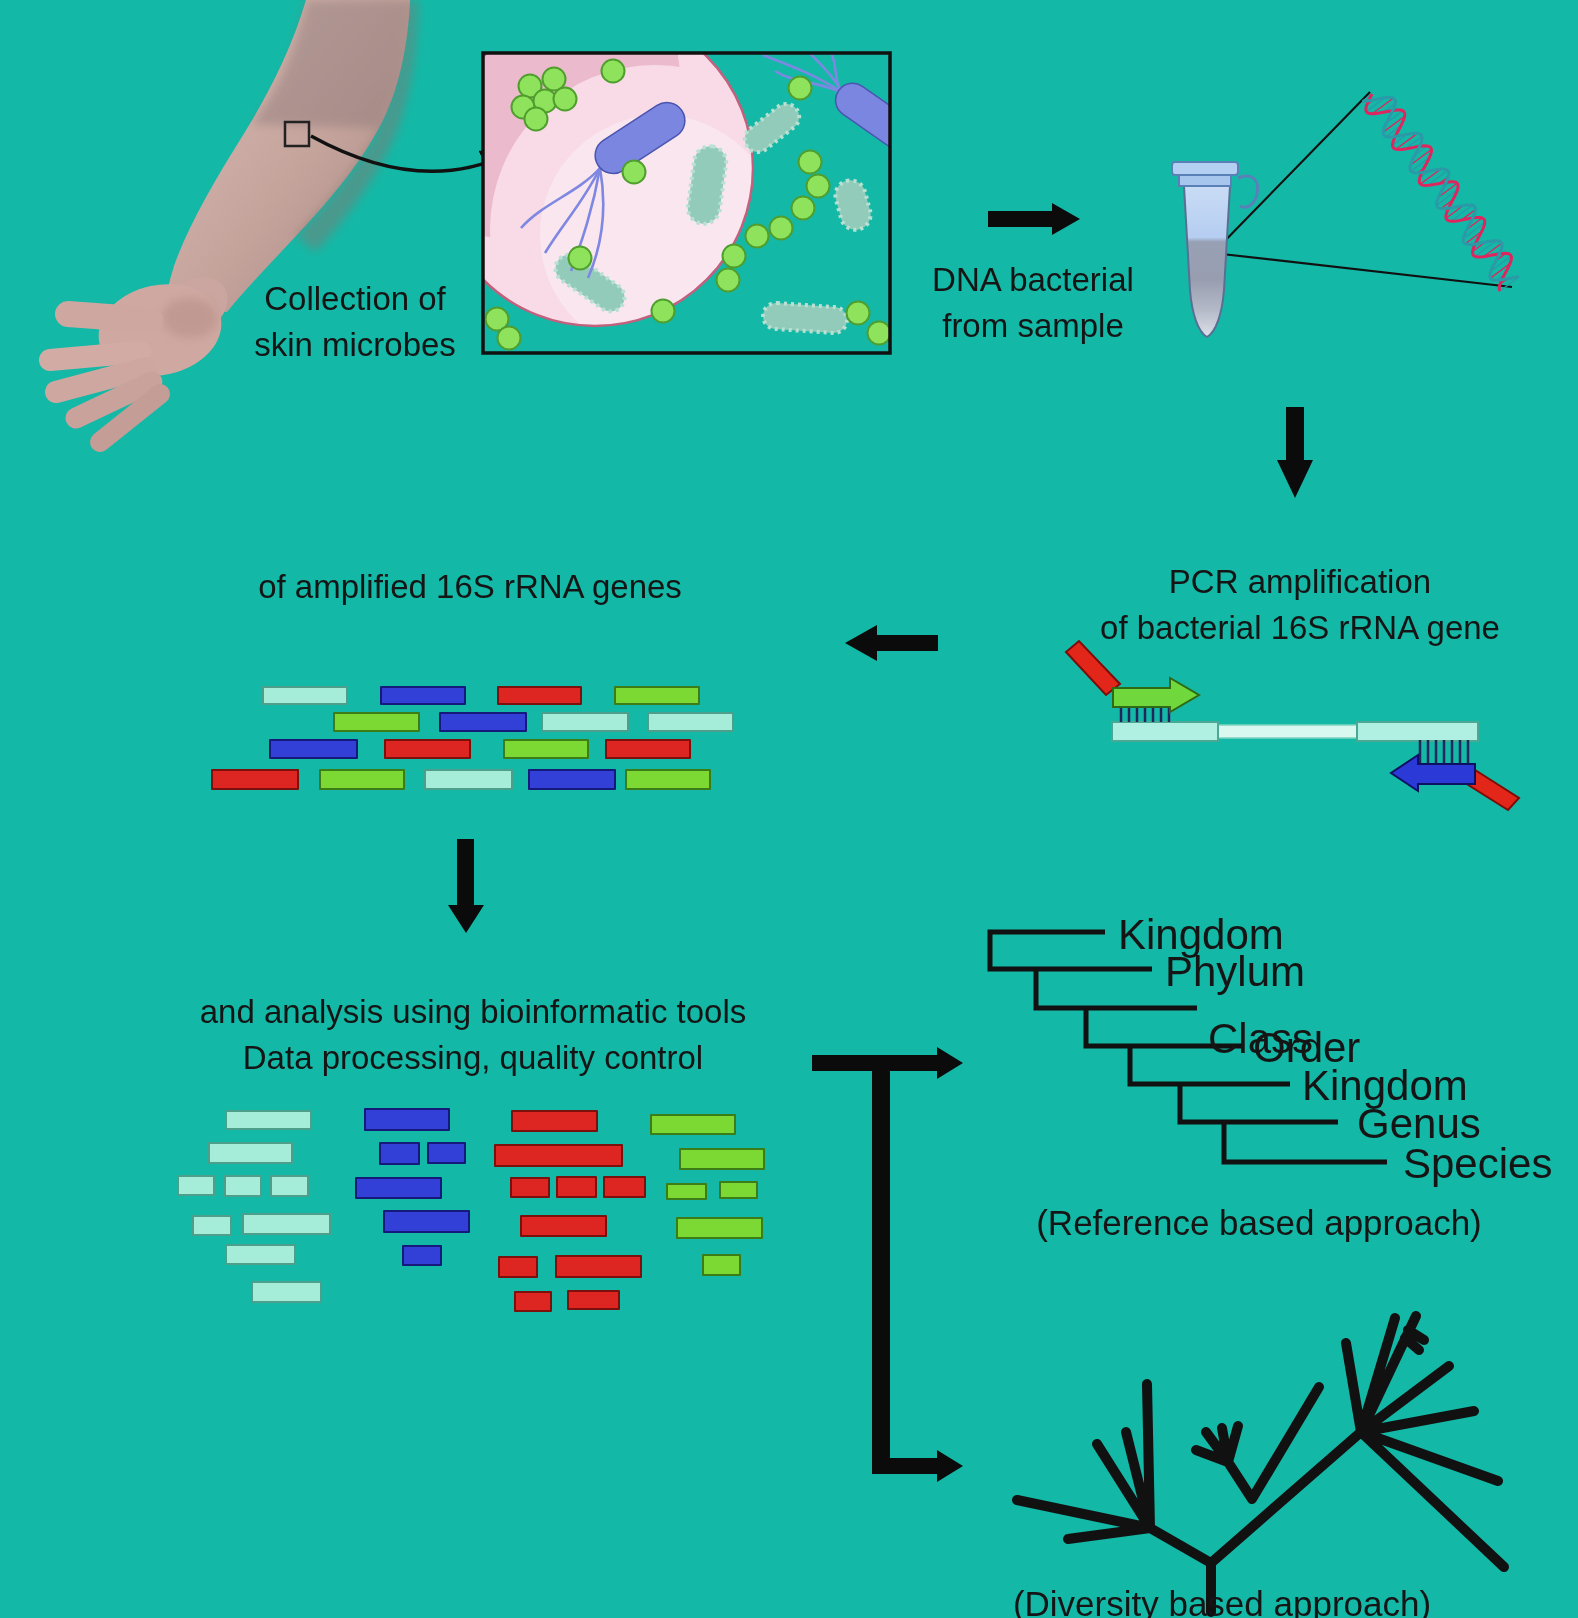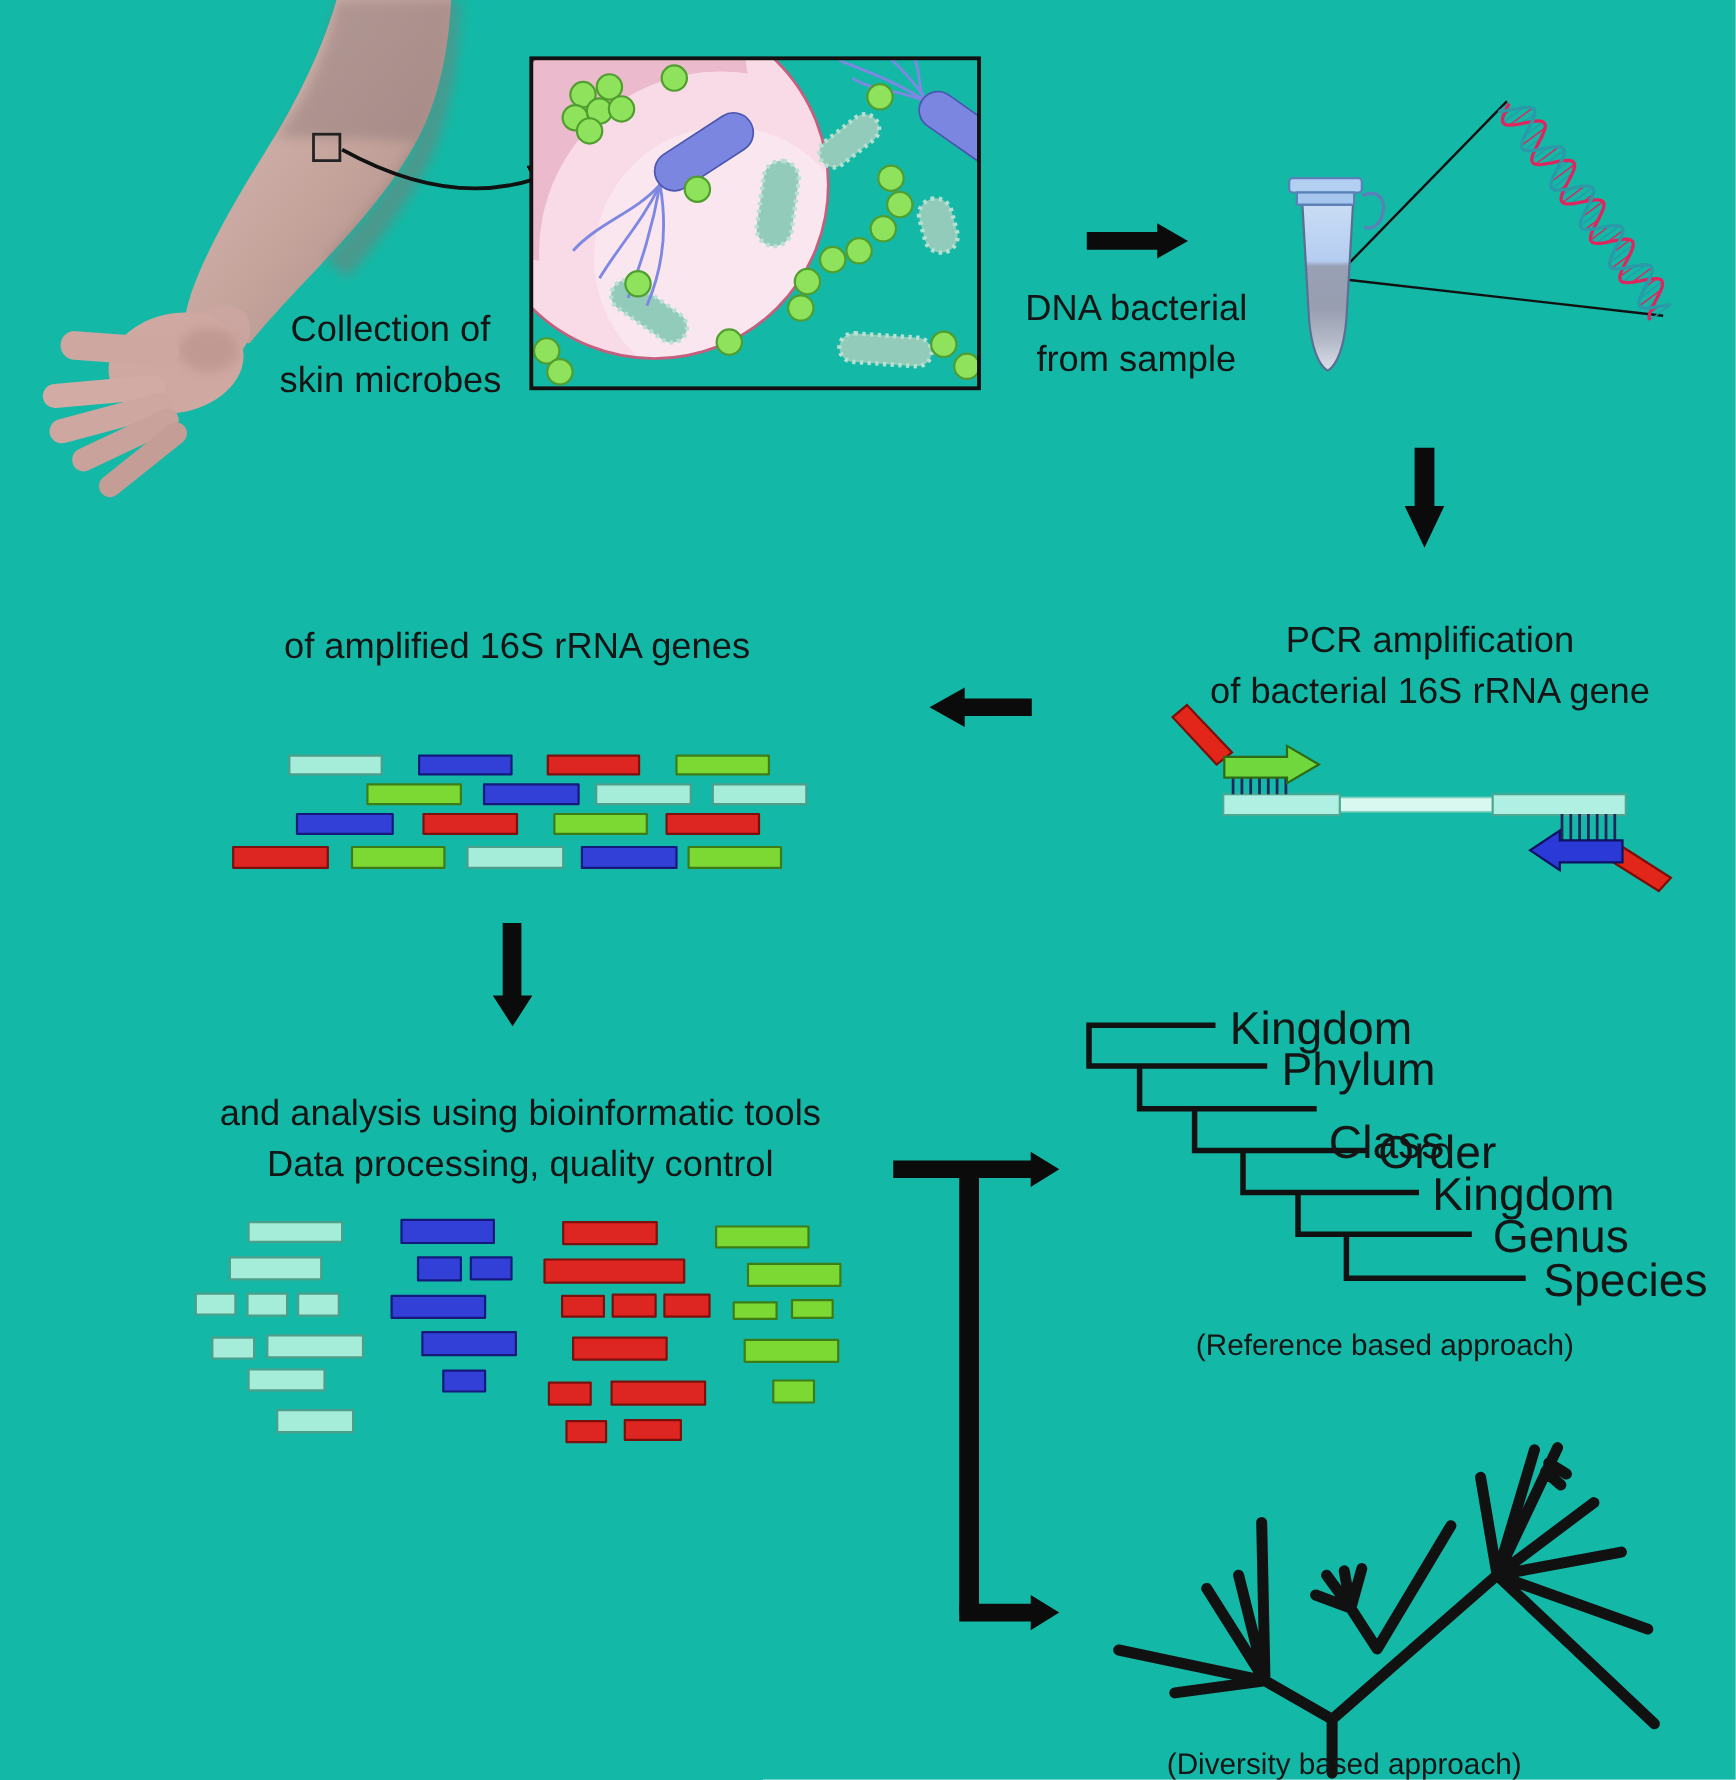--- a/index.html
+++ b/index.html
@@ -1,20 +1,20 @@
 <!DOCTYPE html>
 <html><head>
 <meta charset="utf-8">
 <style>
   html,body{margin:0;padding:0;background:#fff}
   #canvas{position:relative;width:1578px;height:1618px;background:#14b8a6;overflow:hidden;
           font-family:"Liberation Sans",sans-serif;color:#151515}
   .lbl{position:absolute;transform:translateX(-50%);text-align:center;
        font-size:33px;line-height:46px;white-space:nowrap;color:#151515}
-  .cap{font-size:27px;line-height:40px}
+  .cap{font-size:35px;line-height:40px}
   .taxlbl{position:absolute;font-size:42px;line-height:38px;white-space:nowrap;color:#151515}
   #fig{position:absolute;left:0;top:0}
   #reads-layer{position:absolute;left:0;top:0;width:100%;height:100%;pointer-events:none}
   .read{position:absolute;border:2px solid #333;box-sizing:border-box;border-radius:1px}
   .c-cyan{background:#a5ecd9;border-color:#4d9e8a}
   .c-blue{background:#3340d8;border-color:#14197a}
   .c-red{background:#dd2521;border-color:#7c100c}
   .c-green{background:#7cd934;border-color:#3c7d18}
 </style>
 </head>

